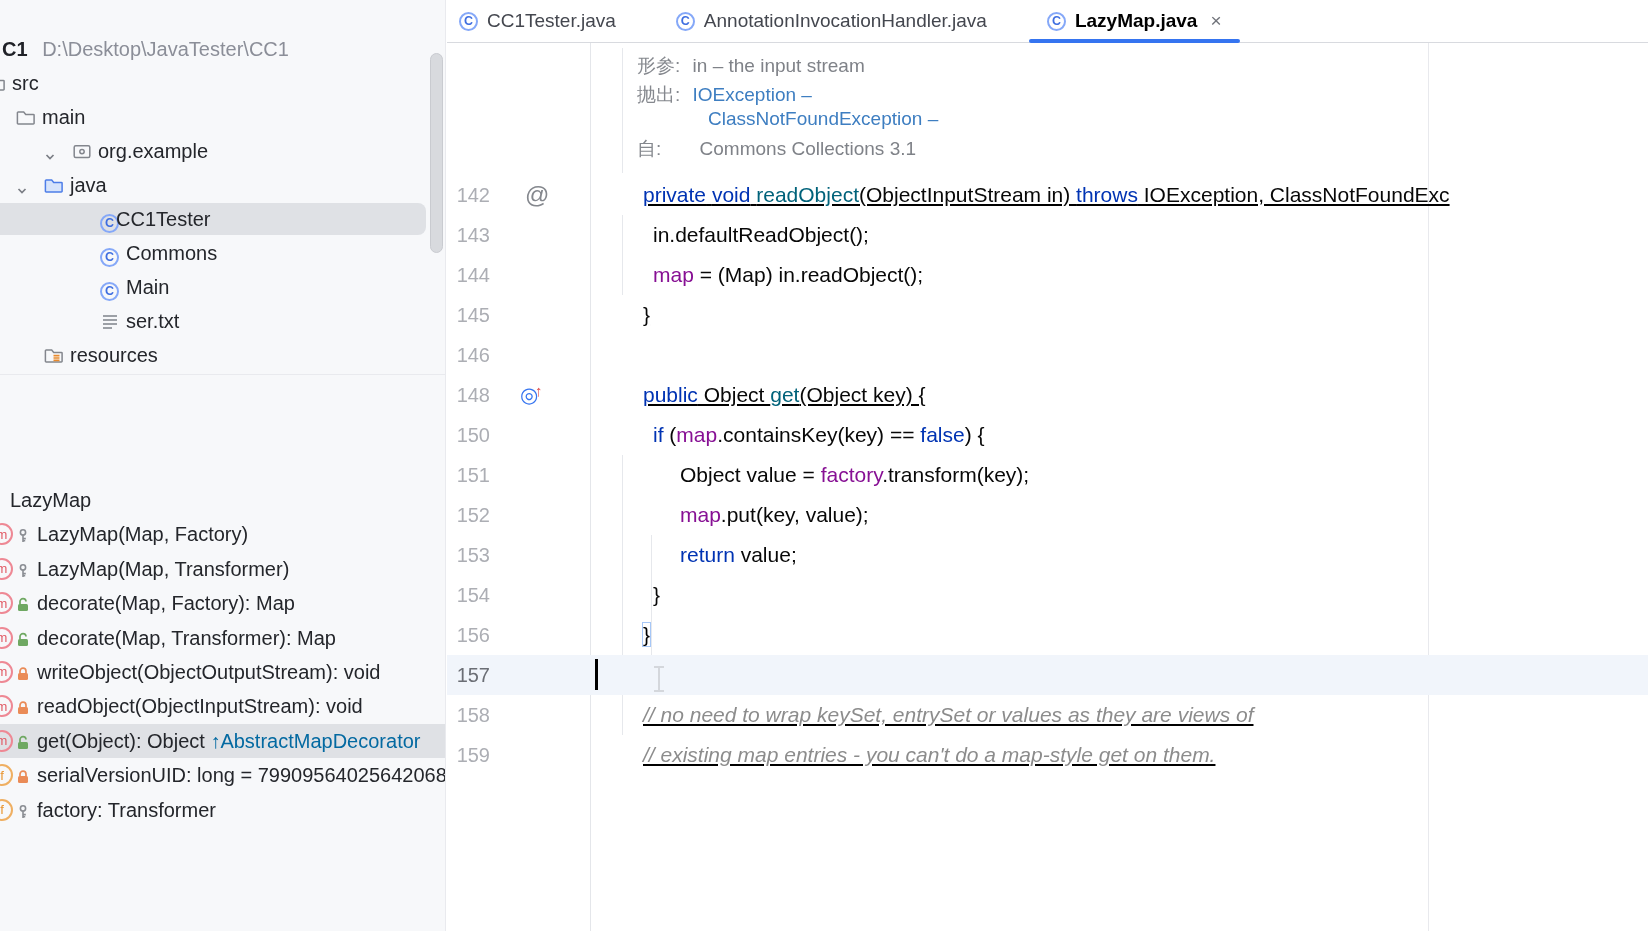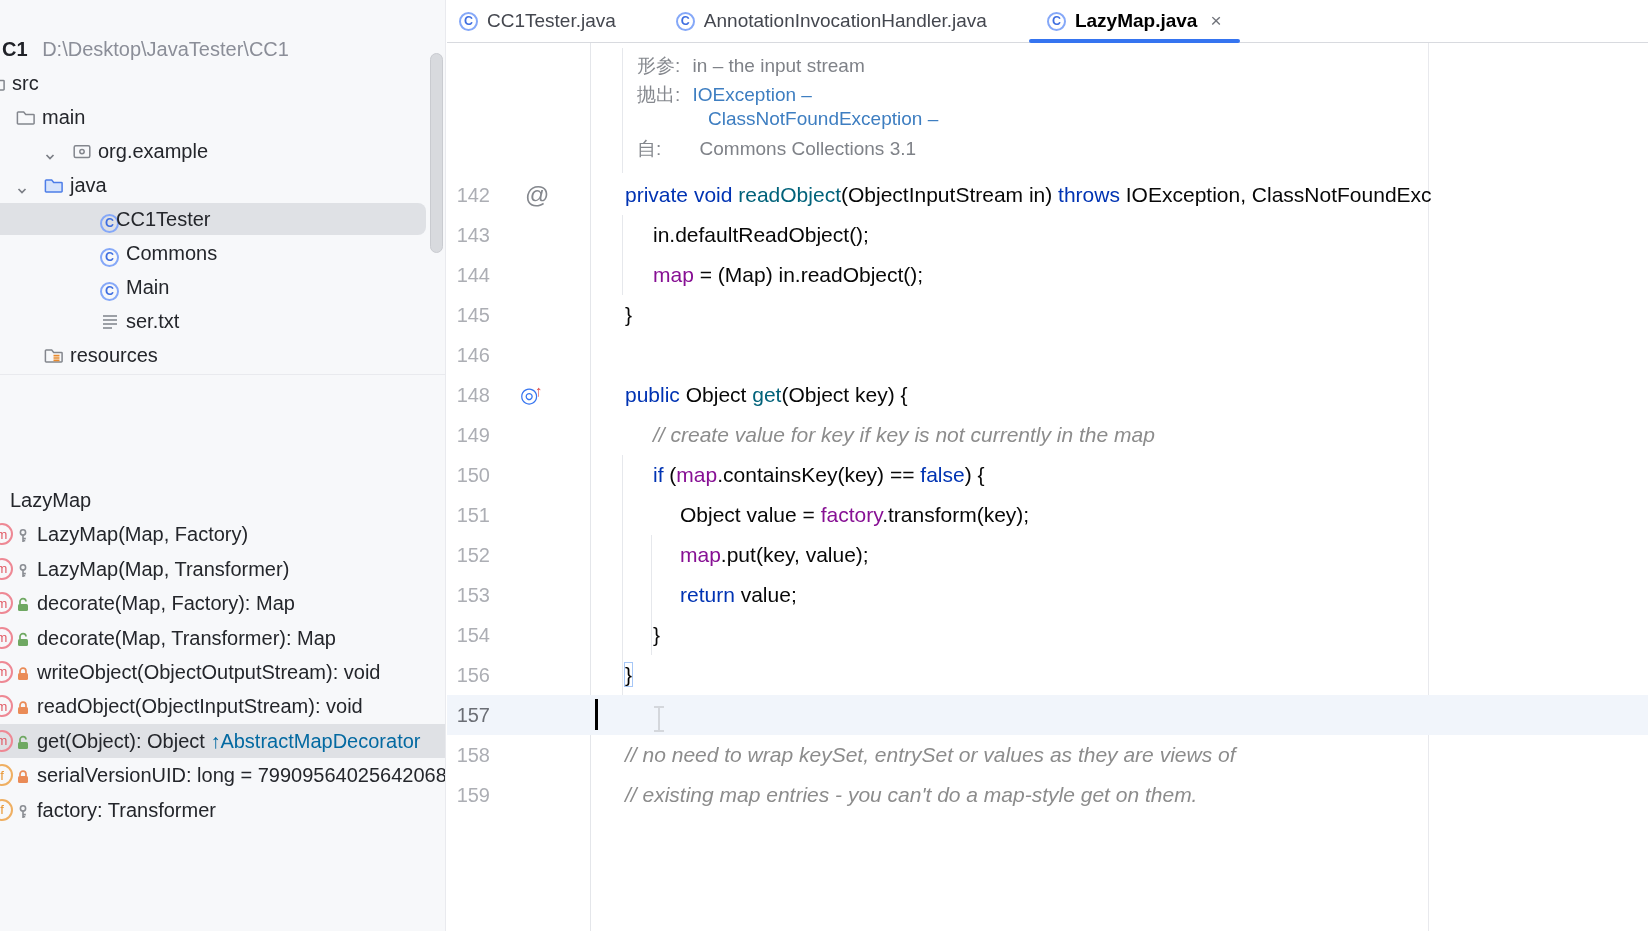--- a/index.html
+++ b/index.html
@@ -55,21 +55,21 @@
   .doc-label{color:#85888E;}
   .doc-text{color:#7F8288;}
   .doc-link{color:#3E7EC1;}
   
   .code-wrap{position:absolute;left:0;top:132px;right:0;z-index:2;}
   .code-line{position:relative;height:40px;font-size:21px;line-height:40px;white-space:pre;}
   .code-line.current{background:#F1F5FB;}
   .lnum{position:absolute;left:0;top:0;width:43px;text-align:right;color:#ACAEB4;font-size:20px;}
   .code-line.current .lnum{color:#6B6E75;}
   .ctext{position:absolute;top:0;}
-  .ind0{left:178px;} .ind1{left:206px;} .ind2{left:233px;}
+  .ind0{left:196px;text-decoration:underline;} .ind1{left:206px;} .ind2{left:233px;}
   .tk-k{color:#0033B3;} .tk-p{color:#080808;} .tk-d{color:#00627A;}
   .tk-f{color:#871094;} .tk-c{color:#8C8C8C;font-style:italic;}
   .tk-b{outline:1.5px solid #A6C7F7;outline-offset:0px;}
   .gut-ico{position:absolute;left:78px;top:0;line-height:40px;}
   .at-ico{font-size:24px;color:#85888E;}
   .ovr{position:absolute;left:73px;top:0;line-height:40px;}
   .ovr-c{color:#3574F0;font-size:21px;}
   .ovr-a{position:absolute;left:15px;top:-4px;color:#E05151;font-size:15px;font-weight:bold;}
   .caret{position:absolute;left:148px;width:3px;height:31px;background:#000;z-index:3;}
   .ibeam{position:absolute;z-index:3;}
@@ -271,21 +271,20 @@
       <span class="doc-text" style="margin-left:33px;">Commons Collections 3.1</span>
     </div>
 
     <div class="code-wrap" id="code-wrap">
         <div class="code-line"><span class="lnum">142</span><span class="gut-ico at-ico">@</span><span class="ctext ind0"><span class="tk-k">private</span><span class="tk-p"> </span><span class="tk-k">void</span><span class="tk-p"> </span><span class="tk-d">readObject</span><span class="tk-p">(ObjectInputStream in) </span><span class="tk-k">throws</span><span class="tk-p"> IOException, ClassNotFoundExc</span></span></div>
         <div class="code-line"><span class="lnum">143</span><span class="ctext ind1"><span class="tk-p">in.defaultReadObject();</span></span></div>
         <div class="code-line"><span class="lnum">144</span><span class="ctext ind1"><span class="tk-f">map</span><span class="tk-p"> = (Map) in.readObject();</span></span></div>
         <div class="code-line"><span class="lnum">145</span><span class="ctext ind0"><span class="tk-p">}</span></span></div>
         <div class="code-line"><span class="lnum">146</span><span class="ctext ind0"></span></div>
         <div class="code-line"><span class="lnum">148</span><span class="ovr"><span class="ovr-c">◎</span><span class="ovr-a">↑</span></span><span class="ctext ind0"><span class="tk-k">public</span><span class="tk-p"> Object </span><span class="tk-d">get</span><span class="tk-p">(Object key) {</span></span></div>
-        <div class="code-line"><span class="lnum">149</span><span class="ctext ind1"><span class="tk-c">// create value for key if key is not currently in the map</span></span></div>
         <div class="code-line"><span class="lnum">150</span><span class="ctext ind1"><span class="tk-k">if</span><span class="tk-p"> (</span><span class="tk-f">map</span><span class="tk-p">.containsKey(key) == </span><span class="tk-k">false</span><span class="tk-p">) {</span></span></div>
         <div class="code-line"><span class="lnum">151</span><span class="ctext ind2"><span class="tk-p">Object value = </span><span class="tk-f">factory</span><span class="tk-p">.transform(key);</span></span></div>
         <div class="code-line"><span class="lnum">152</span><span class="ctext ind2"><span class="tk-f">map</span><span class="tk-p">.put(key, value);</span></span></div>
         <div class="code-line"><span class="lnum">153</span><span class="ctext ind2"><span class="tk-k">return</span><span class="tk-p"> value;</span></span></div>
         <div class="code-line"><span class="lnum">154</span><span class="ctext ind1"><span class="tk-p">}</span></span></div>
         <div class="code-line"><span class="lnum">156</span><span class="ctext ind0"><span class="tk-b">}</span></span></div>
         <div class="code-line current"><span class="lnum">157</span><span class="ctext ind0"></span><span class="caret" style="top:4px;"></span><span class="ibeam" style="left:205px;top:11px;width:14px;height:26px;">
        <div style="left:6px;top:0;width:2px;height:26px;"></div>
        <div style="left:2px;top:0;width:10px;height:2px;"></div>
        <div style="left:2px;top:24px;width:10px;height:2px;"></div></span></div>

